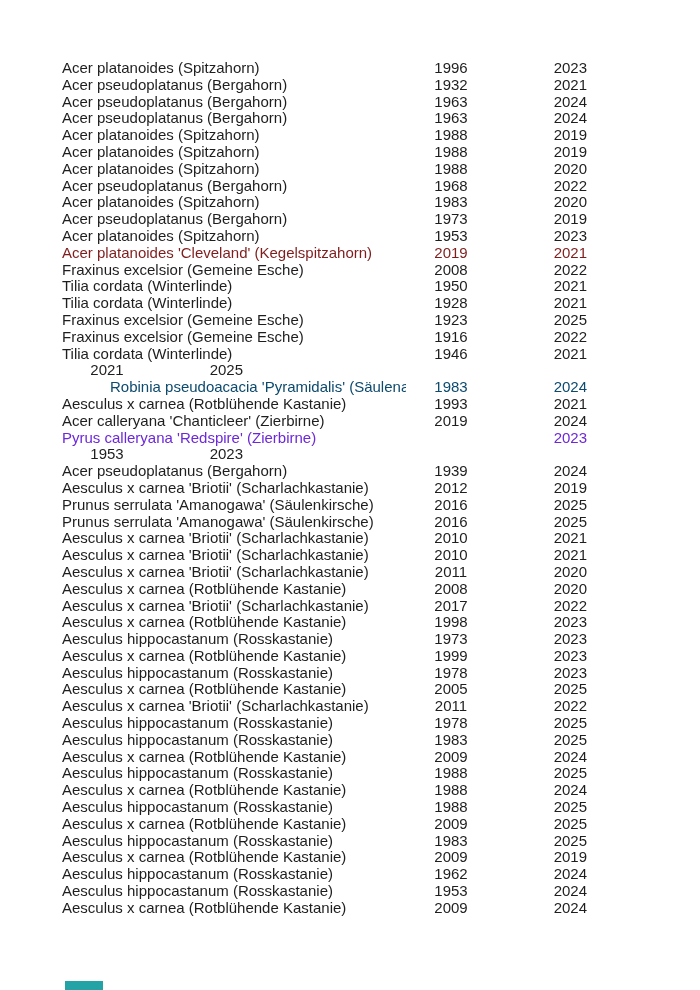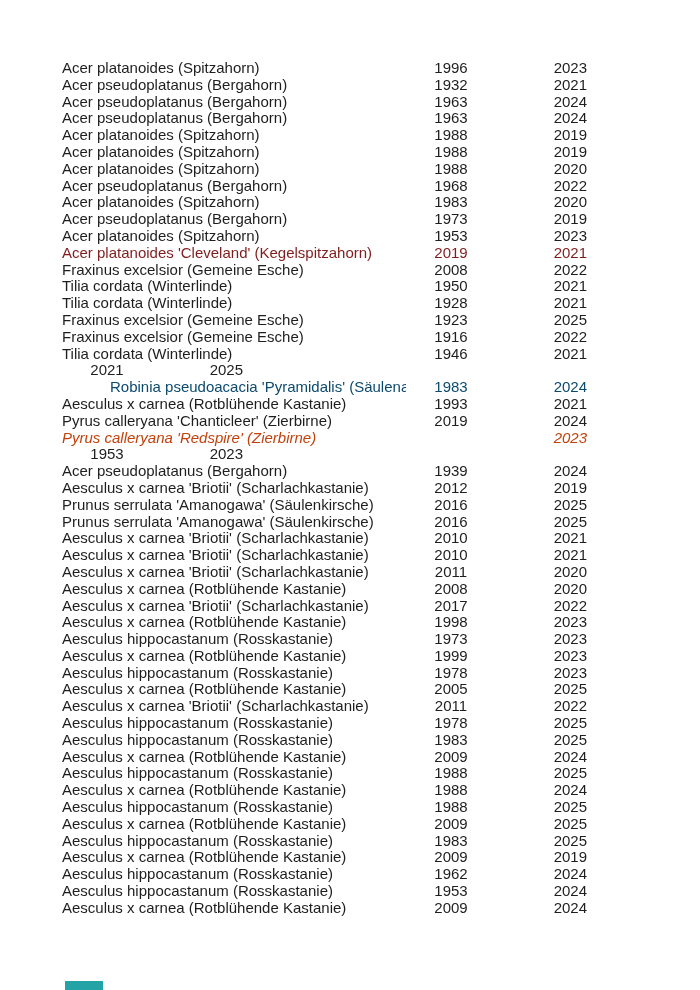--- a/index.html
+++ b/index.html
@@ -181,26 +181,26 @@
     <span class="cell y2">2024</span>
   </div>
 
   <div class="row" style="color: rgb(30, 30, 30);">
     <span class="cell name">Aesculus x carnea (Rotblühende Kastanie)</span>
     <span class="cell y1">1993</span>
     <span class="cell y2">2021</span>
   </div>
 
   <div class="row" style="color: rgb(30, 30, 30);">
-    <span class="cell name">Pyrus calleryana 'Chanticleer' (Zierbirne)</span>
+    <span class="cell name">Acer calleryana 'Chanticleer' (Zierbirne)</span>
     <span class="cell y1">2019</span>
     <span class="cell y2">2024</span>
   </div>
 
-  <div class="row" style="color: #c2410c; font-style: italic;">
+  <div class="row" style="color: #6d28d9;">
     <span class="cell name">Pyrus calleryana 'Redspire' (Zierbirne)</span>
     <span class="cell y1"></span>
     <span class="cell y2">2023</span>
   </div>
 
   <div class="row" style="color: rgb(30, 30, 30);">
     <span class="cell y1">1953</span>
     <span class="cell y2">2023</span>
   </div>
 

